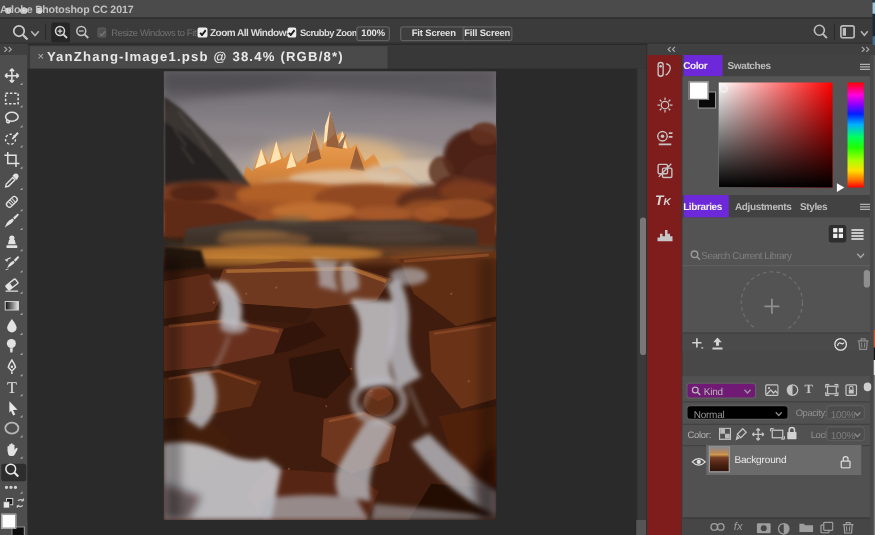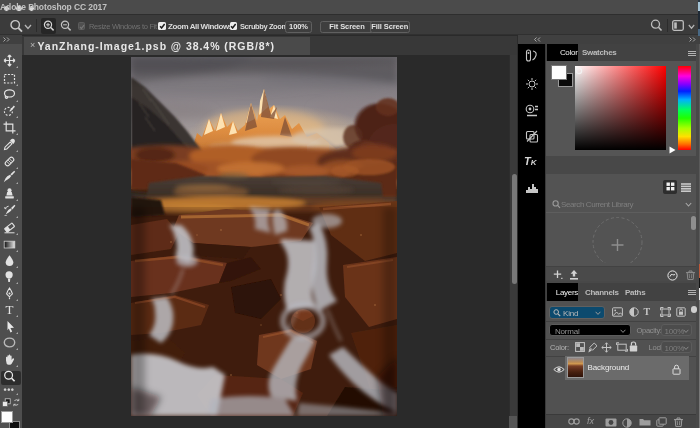--- a/index.html
+++ b/index.html
@@ -62,28 +62,28 @@
   #vcorner { left:509px; top:415.5px; width:8px; height:12.5px; background:#555; }
   #statusbar { left:22px; top:415.5px; width:487px; height:12.5px; background:#4b4b4b;
                border-top:1px solid #3a3a3a;}
   #statusbar .s { position:absolute; font-size:7.5px; color:#d4d4d4; top:2.5px; white-space:nowrap; letter-spacing:-0.1px;}
   #hthumb { position:absolute; left:250px; top:3px; width:142px; height:6px;
             background:#8a8a8a; border-radius:3px; }
 
   
   #dock { left:517px; top:36px; width:183px; height:392px; background:#484848;
           border-left:1px solid #2c2c2c; }
-  #iconstrip { position:absolute; left:0; top:0; width:28px; height:392px; background:#000000;
+  #iconstrip { position:absolute; left:0; top:0; width:28px; height:392px; background:#7f1d1d;
                border-right:1px solid #3a3a3a;}
   #dockhdr { position:absolute; left:0; top:-1px; width:183px; height:9px; background:#404040;
              color:#9a9a9a; z-index:5; }
   #panels { position:absolute; left:28px; top:0; width:150px; height:392px; }
   .ptabs { position:absolute; left:0; width:150px; background:#424242; }
-  .ptab-act { position:absolute; top:0; background:#000000; color:#f2f2f2;
-              font-size:8px; font-weight:normal; text-align:right; letter-spacing:-0.3px; }
+  .ptab-act { position:absolute; top:0; background:#6d28d9; color:#f2f2f2;
+              font-size:8px; font-weight:bold; text-align:left; letter-spacing:-0.3px; }
   .ptab { position:absolute; font-size:8px; font-weight:bold; color:#bcbcbc; white-space:nowrap; letter-spacing:-0.3px;}
   .hamb { position:absolute; width:8px; height:6px; }
   .hamb div { height:1px; background:#b2b2b2; margin-top:1px; }
   .pbody { position:absolute; left:0; width:150px; background:#555555; }
 
   .ddl { position:absolute; border:1px solid #6a6a6a; border-radius:3px; background:#494949;
          color:#d8d8d8; font-size:8px; letter-spacing:-0.2px; white-space:nowrap; }
   .ddl .c, .caret { position:absolute; }
   .gray { color:#8e8e8e; }
 
@@ -639,20 +639,30 @@
         </svg>
 
         <svg class="abs" style="left:122.5px; top:85px" width="7" height="8" viewBox="0 0 7 8">
           <path d="M0.5 0.5 L6.5 4 L0.5 7.5 Z" fill="#fff"></path>
         </svg>
 
         <div class="abs" style="left:131.5px; top:5px; width:13px; height:84px; background:
           linear-gradient(to bottom, #ff0000 0%, #ff00e0 12%, #8000ff 22%, #0020ff 30%, #00b0ff 40%, #00ff60 52%, #20ff00 62%, #a8ff00 74%, #ffe000 84%, #ff7000 93%, #ff0000 100%);"></div>
       </div>
 
+      <div class="ptabs" style="top:120px; height:18px">
+        <div class="ptab-act" style="left:0.5px; width:36.5px; height:18px; line-height:19px">Libraries</div>
+        <div class="ptab" style="left:42px; top:5px">Adjustments</div>
+        <div class="ptab" style="left:94px; top:5px">Styles</div>
+        <div class="hamb" style="left:141.5px; top:6px">
+            <div></div>
+            <div></div>
+            <div></div>
+          </div>
+      </div>
       <div class="pbody" style="top:138px; height:92px; background:#535353">
 
 
         <div class="abs" style="left:116.5px; top:5.5px; width:14.5px; height:14px; background:#2e2e2e; border-radius:2px"></div>
         <svg class="abs" style="left:119.5px; top:8px" width="9" height="9" viewBox="0 0 9 9" fill="#f0f0f0">
           <rect x="0.5" y="0.5" width="3.4" height="3.4"></rect>
             <rect x="5" y="0.5" width="3.4" height="3.4"></rect>
           <rect x="0.5" y="5" width="3.4" height="3.4"></rect>
             <rect x="5" y="5" width="3.4" height="3.4"></rect>
         </svg>
@@ -693,33 +703,23 @@
         <svg class="abs" style="left:121px; top:2.5px" width="11" height="11" viewBox="0 0 11 11" fill="none" stroke="#e6e6e6">
           <circle cx="5.5" cy="5.5" r="4.6" stroke-width="1"></circle>
           <path d="M3 6.6 Q4 3.4 5.6 4.6 Q7.2 5.8 8.2 4" stroke-width="1"></path>
         </svg>
         <svg class="abs" style="left:139.5px; top:2.5px" width="9" height="10" viewBox="0 0 9 10" fill="none" stroke="#8c8c8c" stroke-width="1">
           <path d="M1.2 2.6 L1.8 9.4 L7.2 9.4 L7.8 2.6 Z M0 2.6 L9 2.6 M3 2.6 L3 1 L6 1 L6 2.6"></path>
           <path d="M3.2 4 L3.5 8 M5.8 4 L5.5 8" stroke-width="0.8"></path>
         </svg>
       </div>
 
-      <div class="ptabs" style="top:246.5px; height:18.5px">
-        <div class="ptab-act" style="left:0.5px; width:31.5px; height:18.5px; line-height:19px">Layers</div>
-        <div class="ptab" style="left:39px; top:5px">Channels</div>
-        <div class="ptab" style="left:79px; top:5px">Paths</div>
-        <div class="hamb" style="left:141.5px; top:6.5px">
-            <div></div>
-            <div></div>
-            <div></div>
-          </div>
-      </div>
       <div class="pbody" style="top:265px; height:127px; background:#515151">
 
-        <div class="ddl" style="left:3px; top:4.5px; width:56px; height:13px; background:#0c4a6e; border-color:#606060">
+        <div class="ddl" style="left:3px; top:4.5px; width:56px; height:13px; background:#701a75; border-color:#606060">
           <svg class="abs" style="left:3px; top:2.5px" width="8" height="8" viewBox="0 0 8 8">
             <circle cx="3.2" cy="3" r="2.3" fill="none" stroke="#b8b8b8" stroke-width="1"></circle>
             <line x1="5" y1="4.8" x2="7.2" y2="7" stroke="#b8b8b8" stroke-width="1.1"></line>
           </svg>
           <span style="position:absolute; left:13px; top:2px; color:#b8b8b8">Kind</span>
           <svg class="caret" style="right:3px; top:4px" width="6" height="5" viewBox="0 0 6 5">
               <path d="M0.6 0.8 L3 3.4 L5.4 0.8" fill="none" stroke="#9a9a9a" stroke-width="1"></path>
             </svg>
         </div>
         <svg class="licon" style="left:65.5px; top:6px" width="11" height="10" viewBox="0 0 11 10" fill="none" stroke="#c4c4c4" stroke-width="1">

